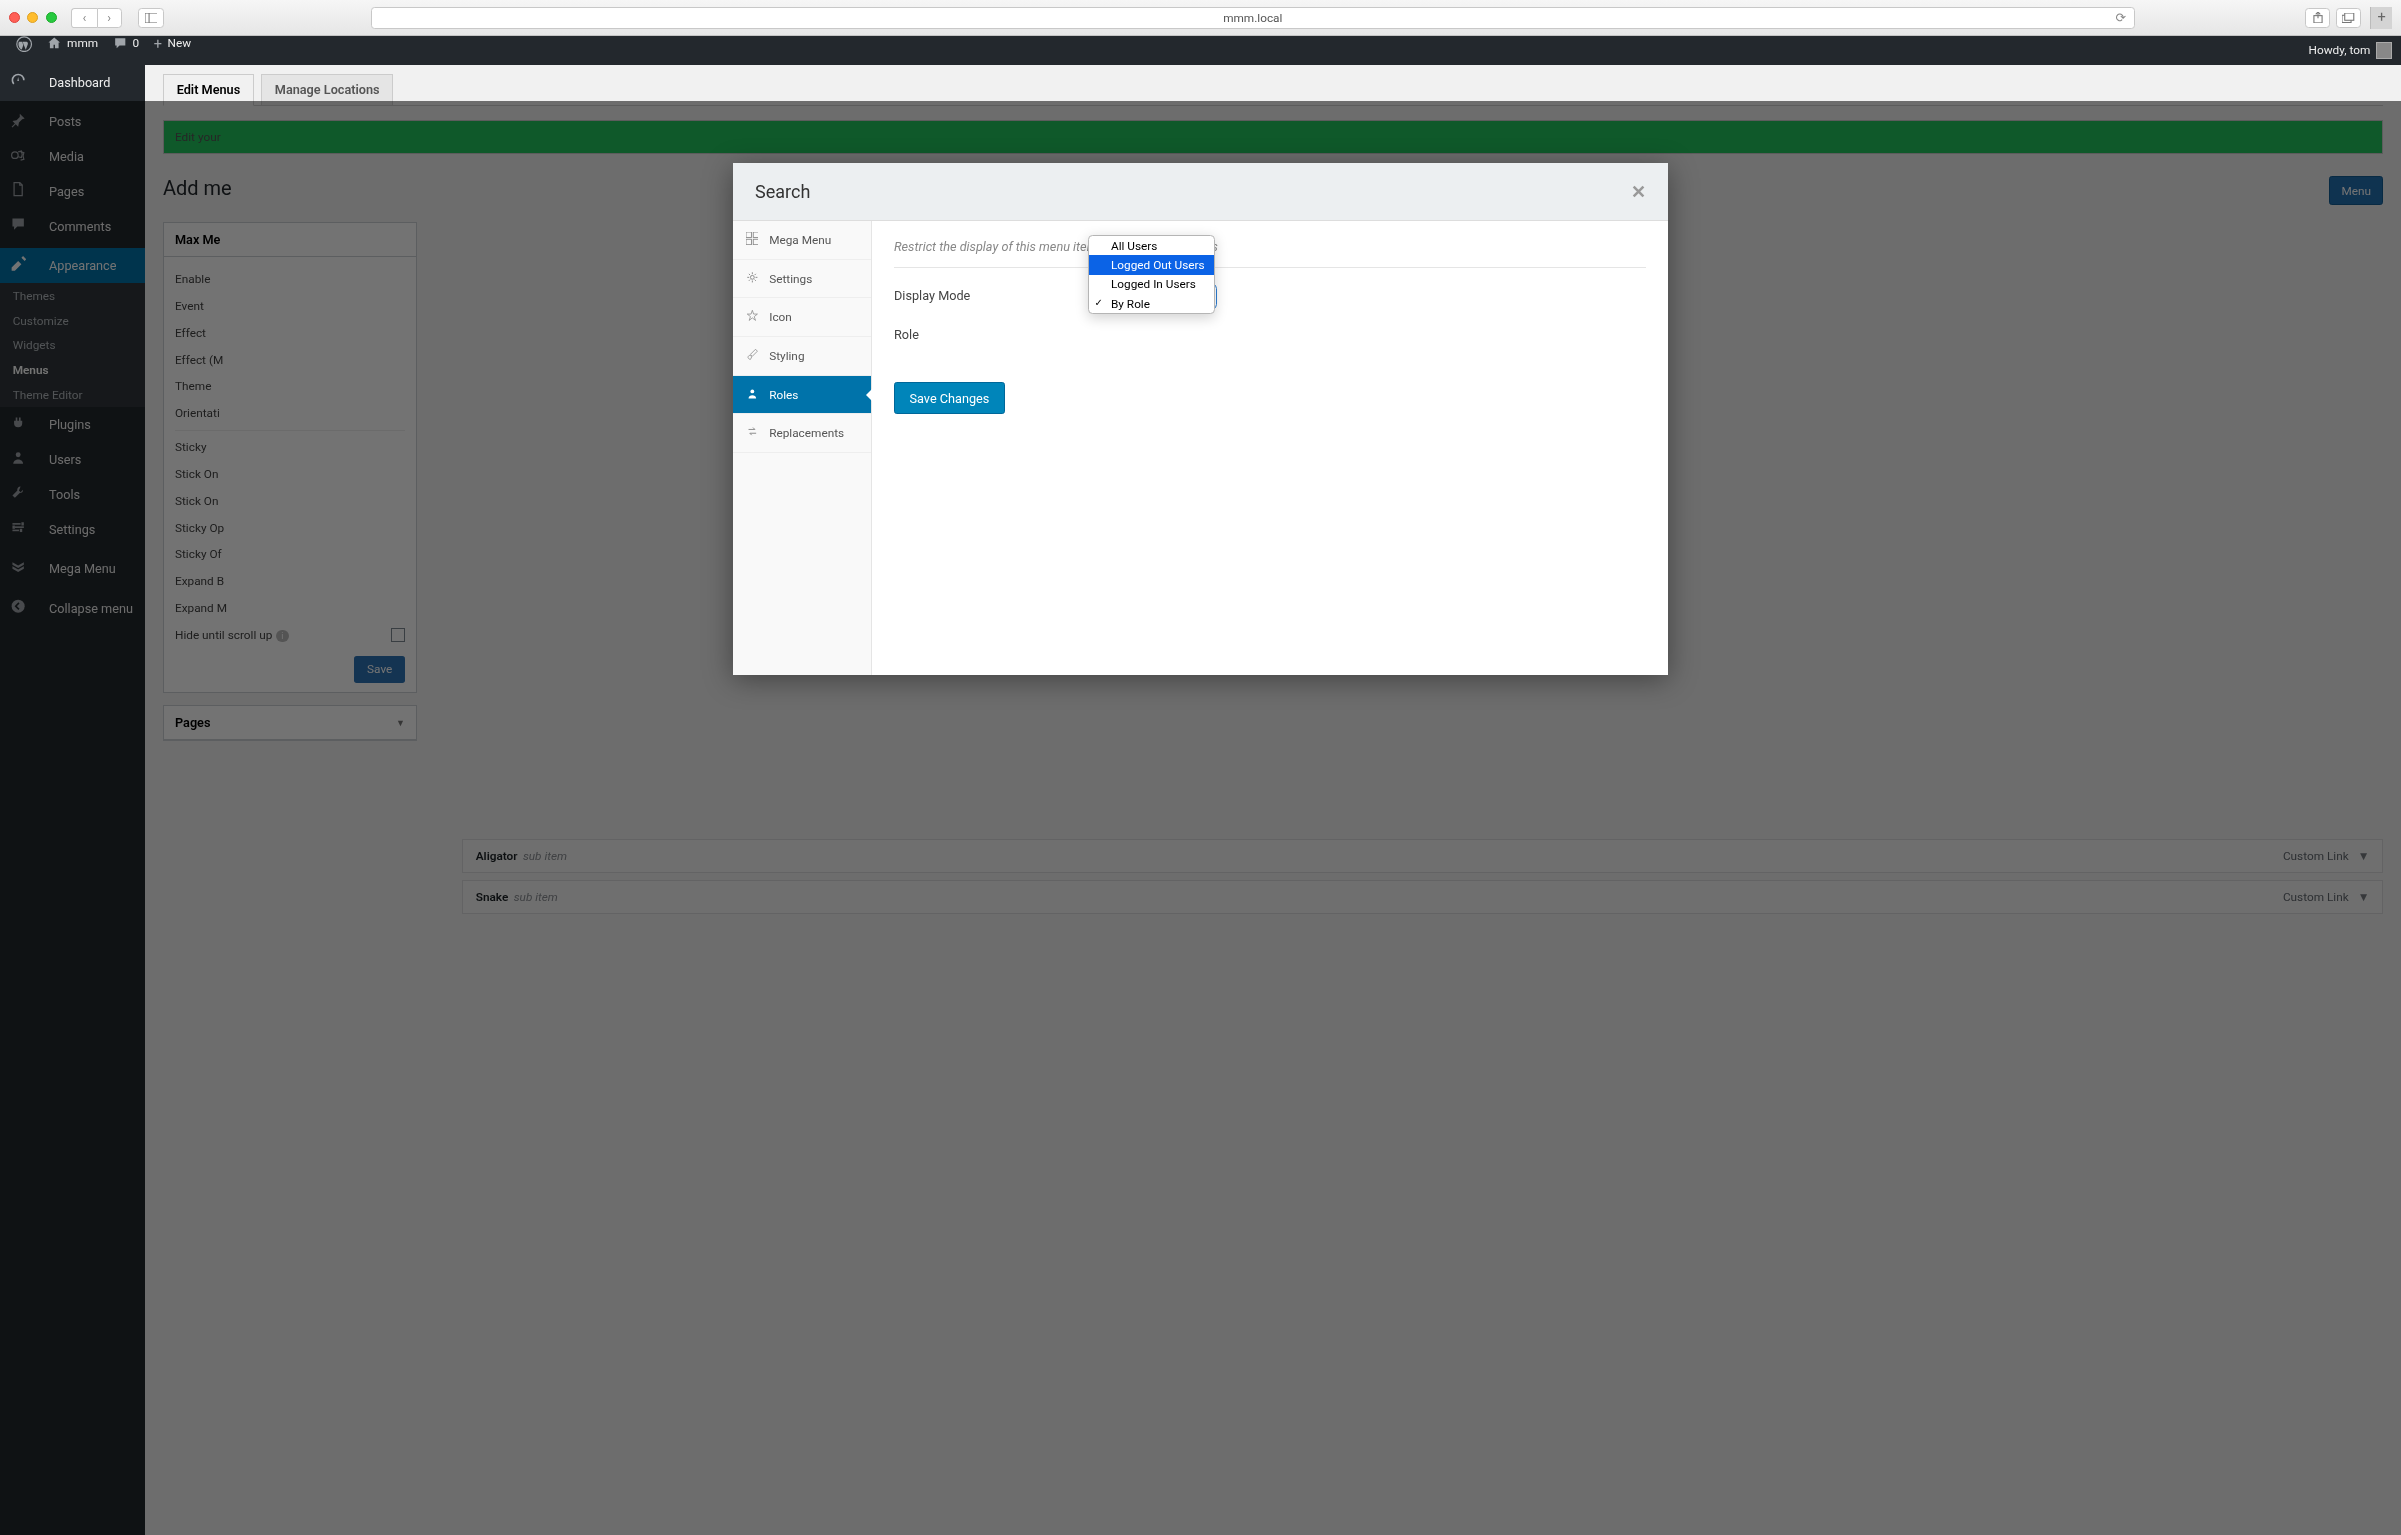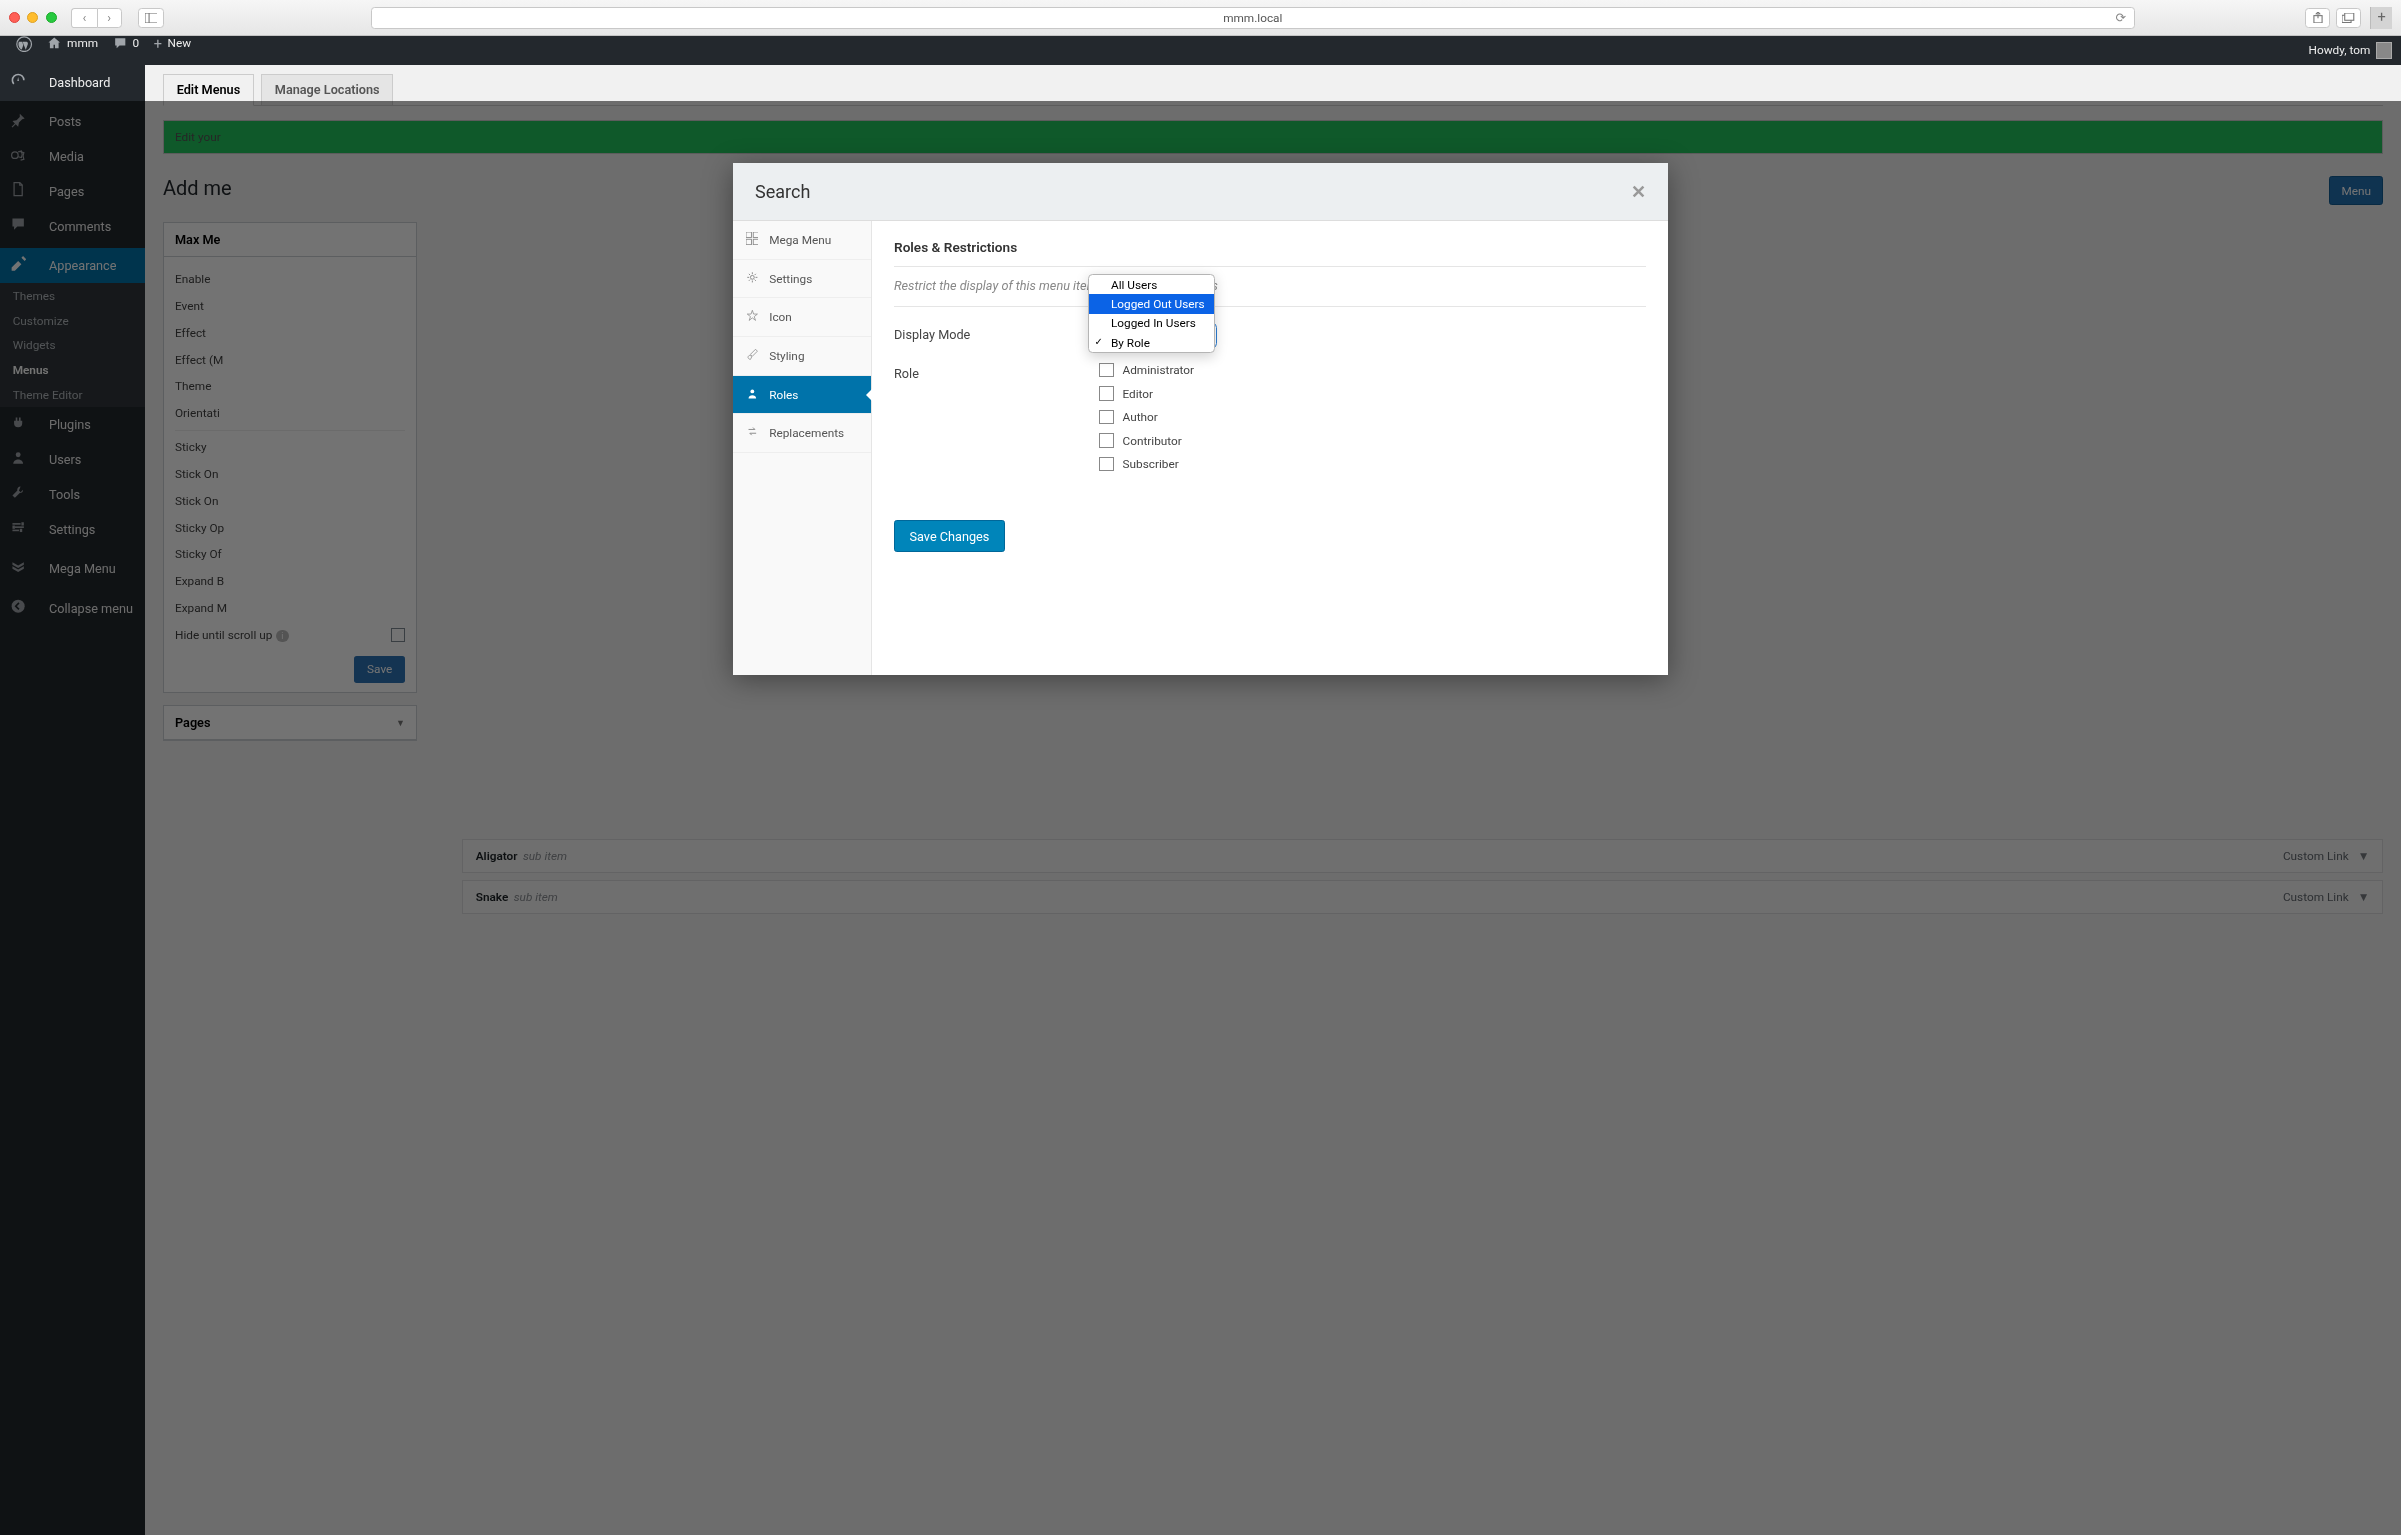--- a/index.html
+++ b/index.html
@@ -411,60 +411,37 @@
             <span>Roles</span>
           </div>
           <div class="modal-tab">
             <span class="mt-icon"><svg width="12.7" height="12.7" viewBox="0 0 20 20">
                   <path d="M4 7h10l-3-3m5 9H6l3 3" fill="none" stroke="currentColor" stroke-width="1.5"></path>
                 </svg></span>
             <span>Replacements</span>
           </div>
         </div>
         <div class="modal-content">
-          <div class="mc-title">Roles &amp; Restrictions</div>
           <div class="mc-desc">Restrict the display of this menu item to selected user roles</div>
           
           <div class="form-row">
             <div class="form-label">Display Mode</div>
             <div class="form-control">
               <div class="select-box"></div>
               <div class="dropdown">
                 <div class="dropdown-item">All Users</div>
                 <div class="dropdown-item highlighted">Logged Out Users</div>
                 <div class="dropdown-item">Logged In Users</div>
                 <div class="dropdown-item selected">By Role</div>
               </div>
             </div>
           </div>
           
           <div class="form-row">
             <div class="form-label">Role</div>
-            <div class="form-control">
-              <div class="role-cb-row">
-                <div class="role-cb"></div>
-                <span>Administrator</span>
-              </div>
-              <div class="role-cb-row">
-                <div class="role-cb"></div>
-                <span>Editor</span>
-              </div>
-              <div class="role-cb-row">
-                <div class="role-cb"></div>
-                <span>Author</span>
-              </div>
-              <div class="role-cb-row">
-                <div class="role-cb"></div>
-                <span>Contributor</span>
-              </div>
-              <div class="role-cb-row">
-                <div class="role-cb"></div>
-                <span>Subscriber</span>
-              </div>
-            </div>
           </div>
           
           <button class="save-changes-btn">Save Changes</button>
         </div>
       </div>
     </div>
   </div>
 </div>
 
 

